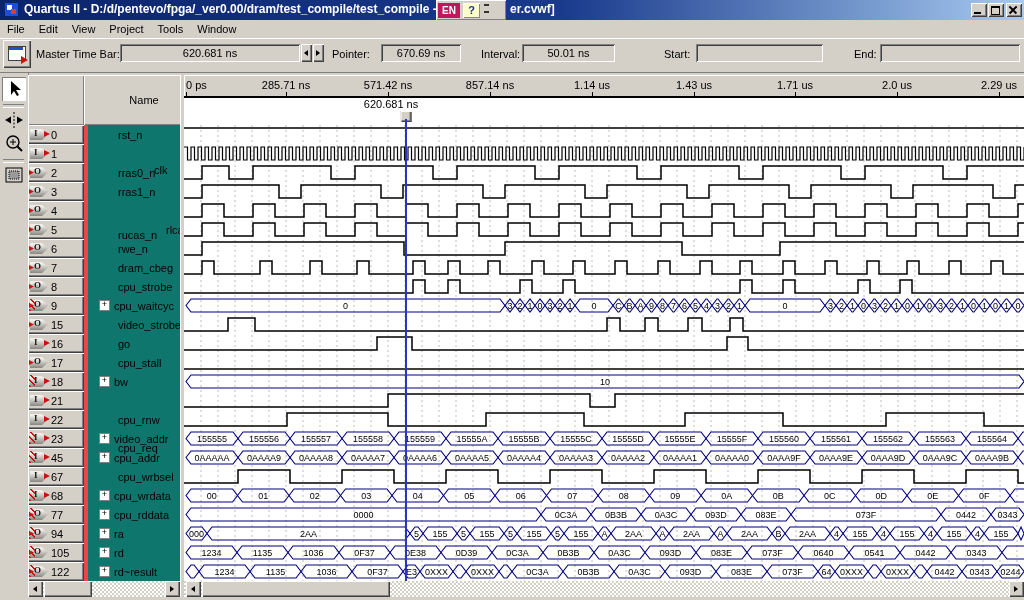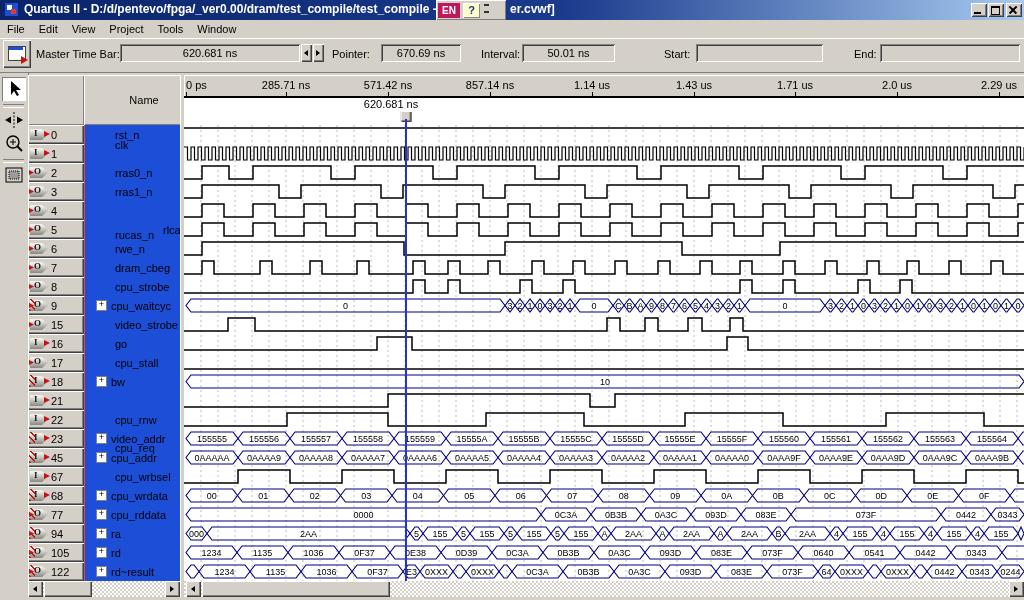--- a/index.html
+++ b/index.html
@@ -55,21 +55,21 @@
   #toolstrip{position:absolute;left:0;top:72px;width:28px;height:528px;border-right:1px solid #808080;}
   .strip-btn{position:absolute;left:2px;width:24px;height:24px;background:#d4d0c8;}
   .strip-btn.sel{background:#fff;box-shadow:inset 1px 1px 0 #808080,inset -1px -1px 0 #fff;}
   .strip-sep{position:absolute;left:3px;width:21px;height:2px;border-top:1px solid #808080;border-bottom:1px solid #fff;}
   
   #num-header{position:absolute;left:28px;top:75px;width:56px;height:50px;background:#d4d0c8;
     box-shadow:inset 1px 1px 0 #fff,inset -1px -1px 0 #808080;}
   #name-header{position:absolute;left:84px;top:75px;width:120px;height:50px;background:#d4d0c8;
     box-shadow:inset 1px 1px 0 #fff,inset -1px -1px 0 #808080;display:flex;align-items:center;justify-content:center;}
   #num-col{position:absolute;left:28px;top:125px;width:56px;height:456px;}
-  #name-col{position:absolute;left:84px;top:125px;width:96px;height:456px;background:#1d4ed8;border-left:1px solid #ef4444;}
+  #name-col{position:absolute;left:84px;top:125px;width:96px;height:456px;background:#0f766e;border-left:4px solid #ef4444;}
   .num-btn{position:absolute;left:0;width:56px;height:19px;background:#d4d0c8;box-sizing:border-box;
     box-shadow:inset 1px 1px 0 #fff,inset -1px -1px 0 #404040,inset -2px -2px 0 #808080;
     display:flex;align-items:center;}
   .num-text{margin-left:2px;}
   .name-row{position:absolute;left:0;width:96px;height:19px;display:flex;align-items:center;}
   .plusbox{width:9px;height:9px;margin-left:11px;margin-right:4px;background:#fff;border:1px solid #808080;
     font-size:9px;line-height:7px;text-align:center;color:#000;flex:0 0 auto;}
   .name-label{margin-left:0;}
   .name-row.nogroup .name-label{margin-left:30px;}
   
@@ -399,21 +399,21 @@
           <span class="pin-red"></span>
           <span class="pin-red2"></span>
         </span>
         <span class="num-text">122</span>
       </div>
     </div>
   <div id="name-col">
       <div class="name-row nogroup" style="top: 0px;">
         <span class="name-label">rst_n</span>
       </div>
-      <div class="name-row nogroup" style="top: 10px;">
+      <div class="name-row nogroup" style="top: 35px; padding-left: 36px;">
         <span class="name-label">clk</span>
       </div>
       <div class="name-row nogroup" style="top: 38px;">
         <span class="name-label">rras0_n</span>
       </div>
       <div class="name-row nogroup" style="top: 57px;">
         <span class="name-label">rras1_n</span>
       </div>
       <div class="name-row nogroup" style="top: 76px; margin-top: 24px;">
         <span class="name-label">rucas_n</span>

